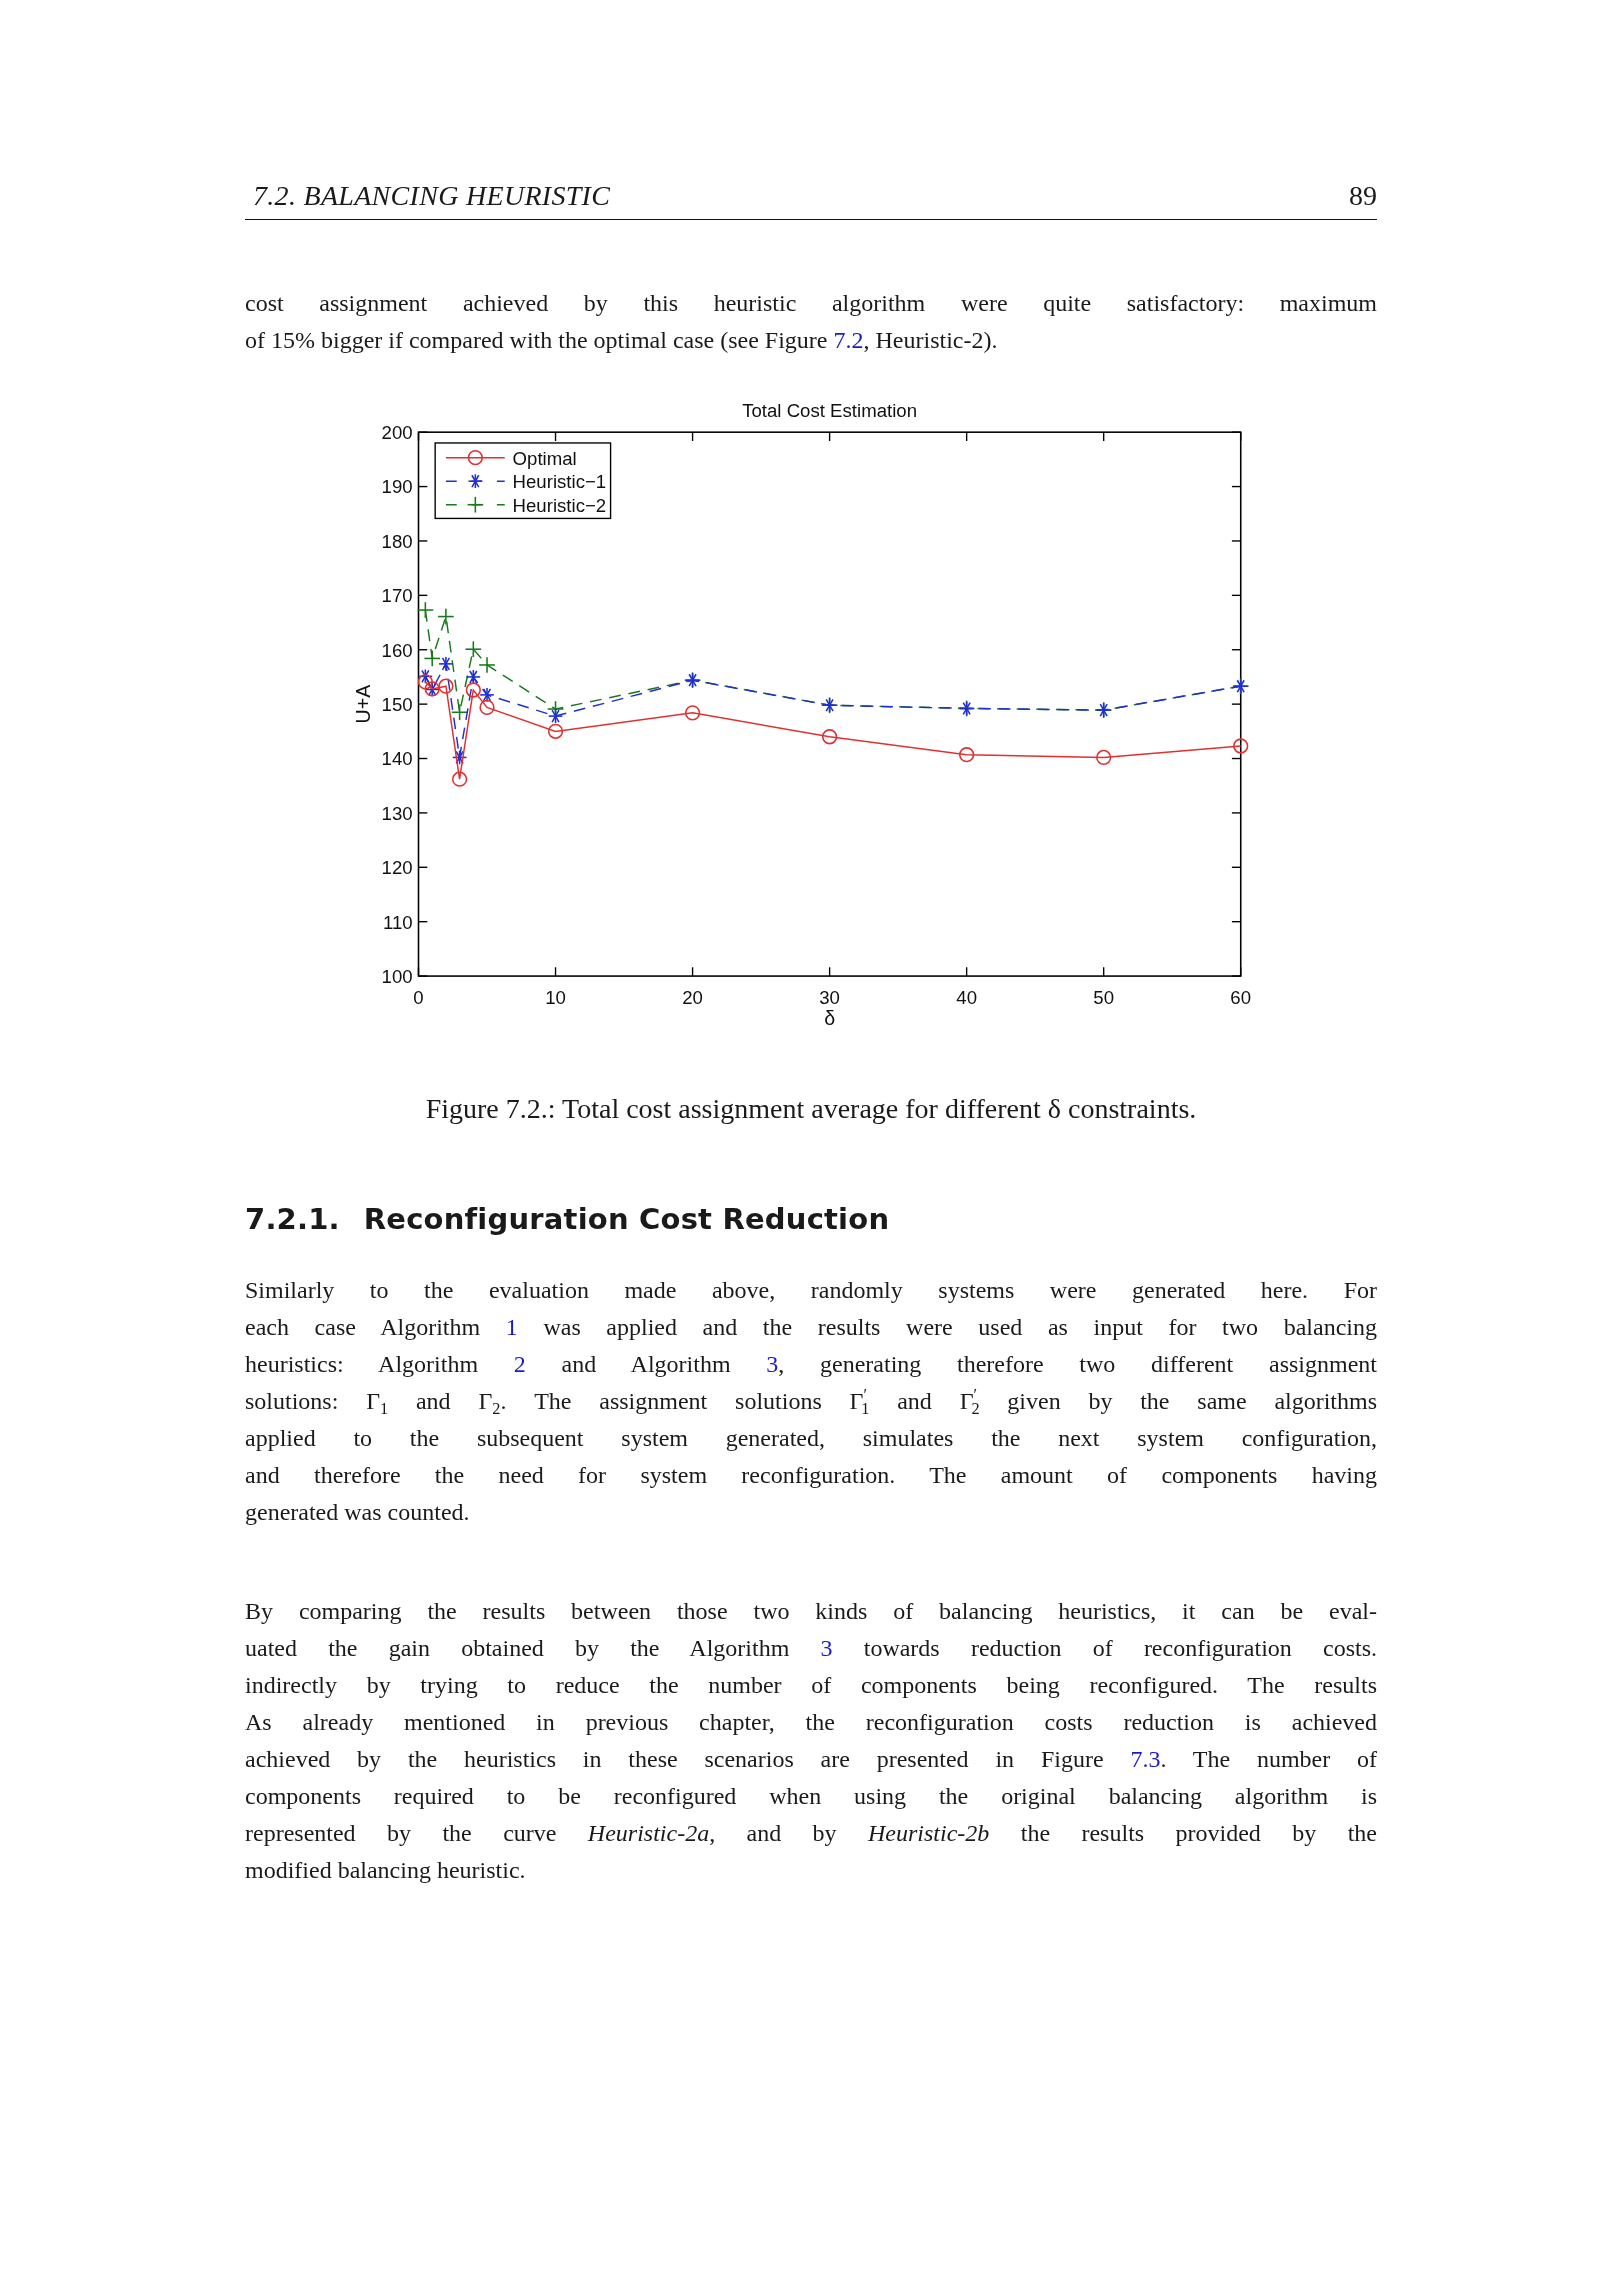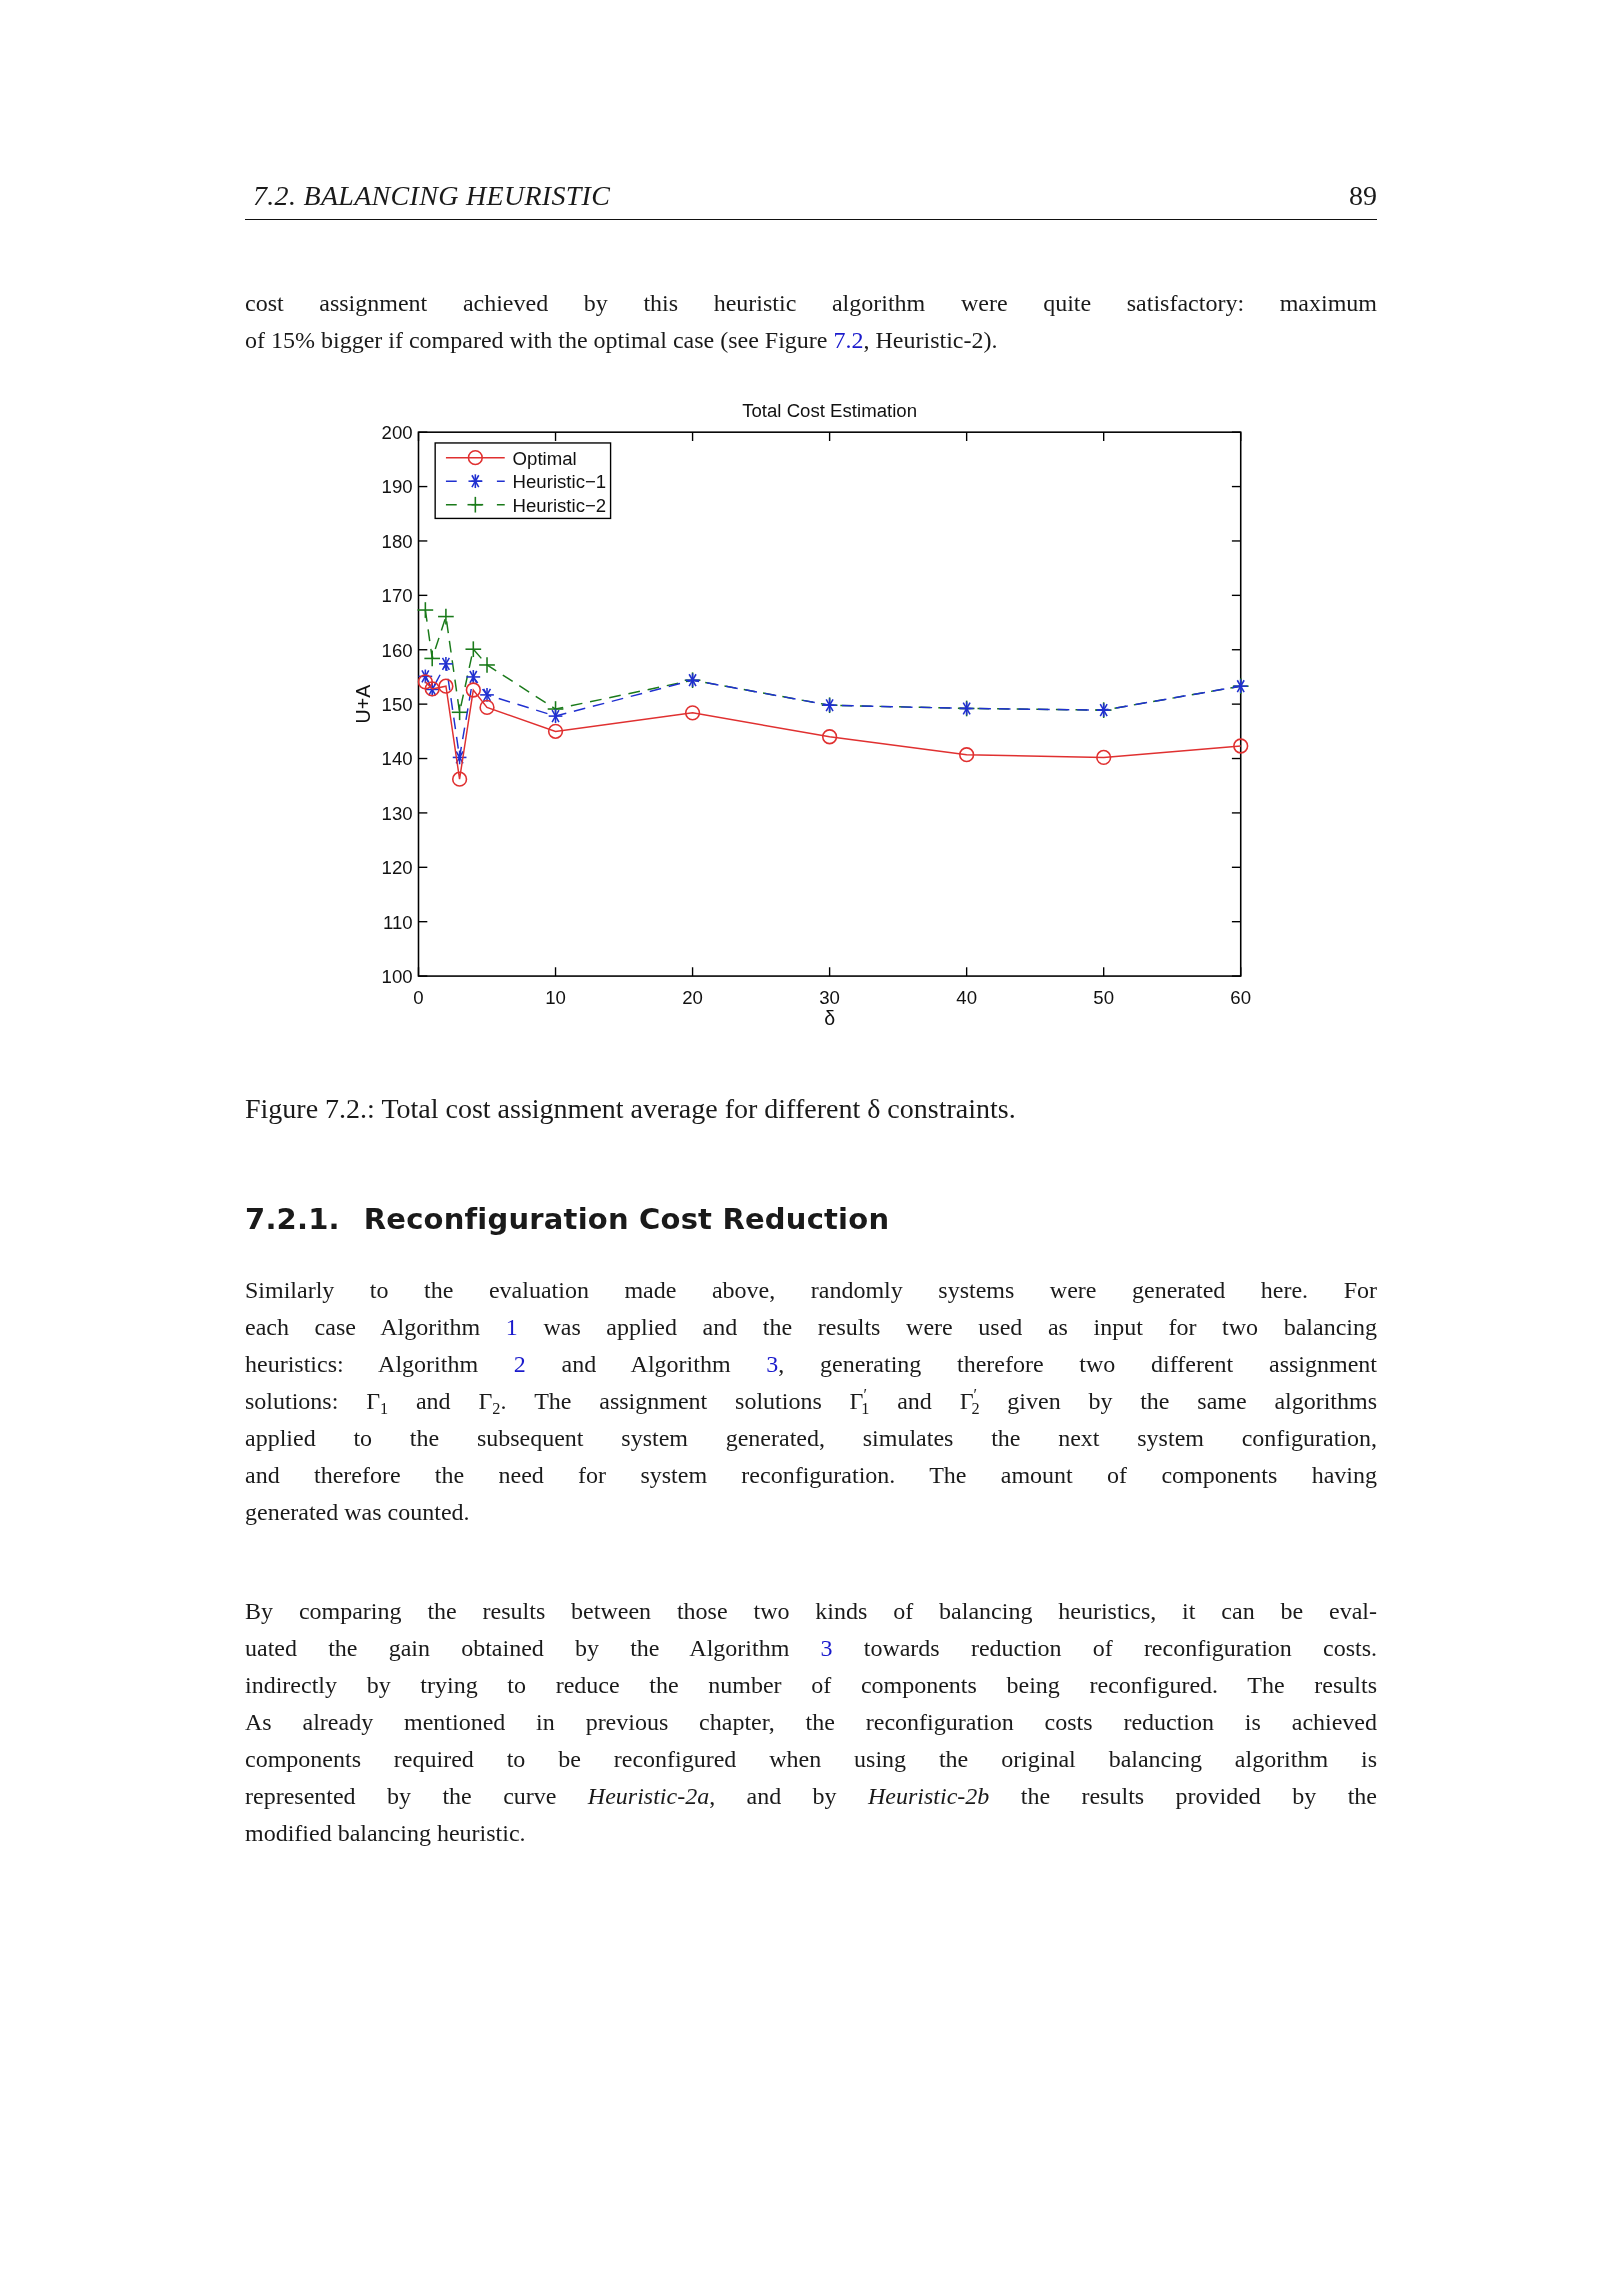--- a/index.html
+++ b/index.html
@@ -9,21 +9,21 @@
                  border-bottom: 1.5px solid #111; }
   .running-head { position: absolute; left: 8px; top: 0; font-style: italic; font-size: 28px; letter-spacing: 0.3px; }
   .page-number { position: absolute; right: 0; top: 0; font-size: 28px; }
   .para { position: absolute; left: 245px; width: 1132px; font-size: 24px; line-height: 37px;
           text-align: justify; margin: 0; }
   .para .ln { display: block; text-align: justify; text-align-last: justify; white-space: nowrap; height: 37px; }
   .para .ln.last { text-align-last: left; }
   .ref { color: #1a1acc; }
   .chart-wrap { position: absolute; left: 0; top: 0; width: 1621px; height: 1078px; pointer-events: none; }
   .chart-wrap svg { position: absolute; left: 0; top: 0; }
-  .caption { position: absolute; left: 245px; width: 1132px; top: 1093px; font-size: 28px; }
+  .caption { position: absolute; left: 245px; width: 1132px; top: 1093px; text-align: center; font-size: 28px; }
   .section-heading { position: absolute; left: 245px; top: 1202px; font-family: "DejaVu Sans", "Liberation Sans", sans-serif;
                      font-weight: bold; font-size: 29px; letter-spacing: 0.2px; }
   .section-heading .num { margin-right: 13.7px; }
   sub { font-size: 0.68em; vertical-align: -0.3em; line-height: 0; }
   sup { font-size: 0.68em; line-height: 0; }
   em.it { font-style: italic; }
 </style>
 </head>
 <body>
 
@@ -293,17 +293,18 @@
     <span class="ln">solutions: Γ<sub>1</sub> and Γ<sub>2</sub>. The assignment solutions Γ<sup>′</sup><sub style="margin-left:-0.35em">1</sub> and Γ<sup>′</sup><sub style="margin-left:-0.35em">2</sub> given by the same algorithms</span>
     <span class="ln">applied to the subsequent system generated, simulates the next system configuration,</span>
     <span class="ln">and therefore the need for system reconfiguration.  The amount of components having</span>
     <span class="ln last">generated was counted.</span>
   </div>
 <div class="para" id="p2" style="top:1593px;">
     <span class="ln">By comparing the results between those two kinds of balancing heuristics, it can be eval-</span>
     <span class="ln">uated the gain obtained by the Algorithm <span class="ref">3</span> towards reduction of reconfiguration costs.</span>
     <span class="ln">indirectly by trying to reduce the number of components being reconfigured.  The results</span>
     <span class="ln">As already mentioned in previous chapter, the reconfiguration costs reduction is achieved</span>
+    <span class="ln">achieved by the heuristics in these scenarios are presented in Figure <span class="ref">7.3</span>. The number of</span>
     <span class="ln">components required to be reconfigured when using the original balancing algorithm is</span>
     <span class="ln">represented by the curve <em class="it">Heuristic-2a</em>, and by <em class="it">Heuristic-2b</em> the results provided by the</span>
     <span class="ln last">modified balancing heuristic.</span>
   </div>
 
 
 </body></html>

